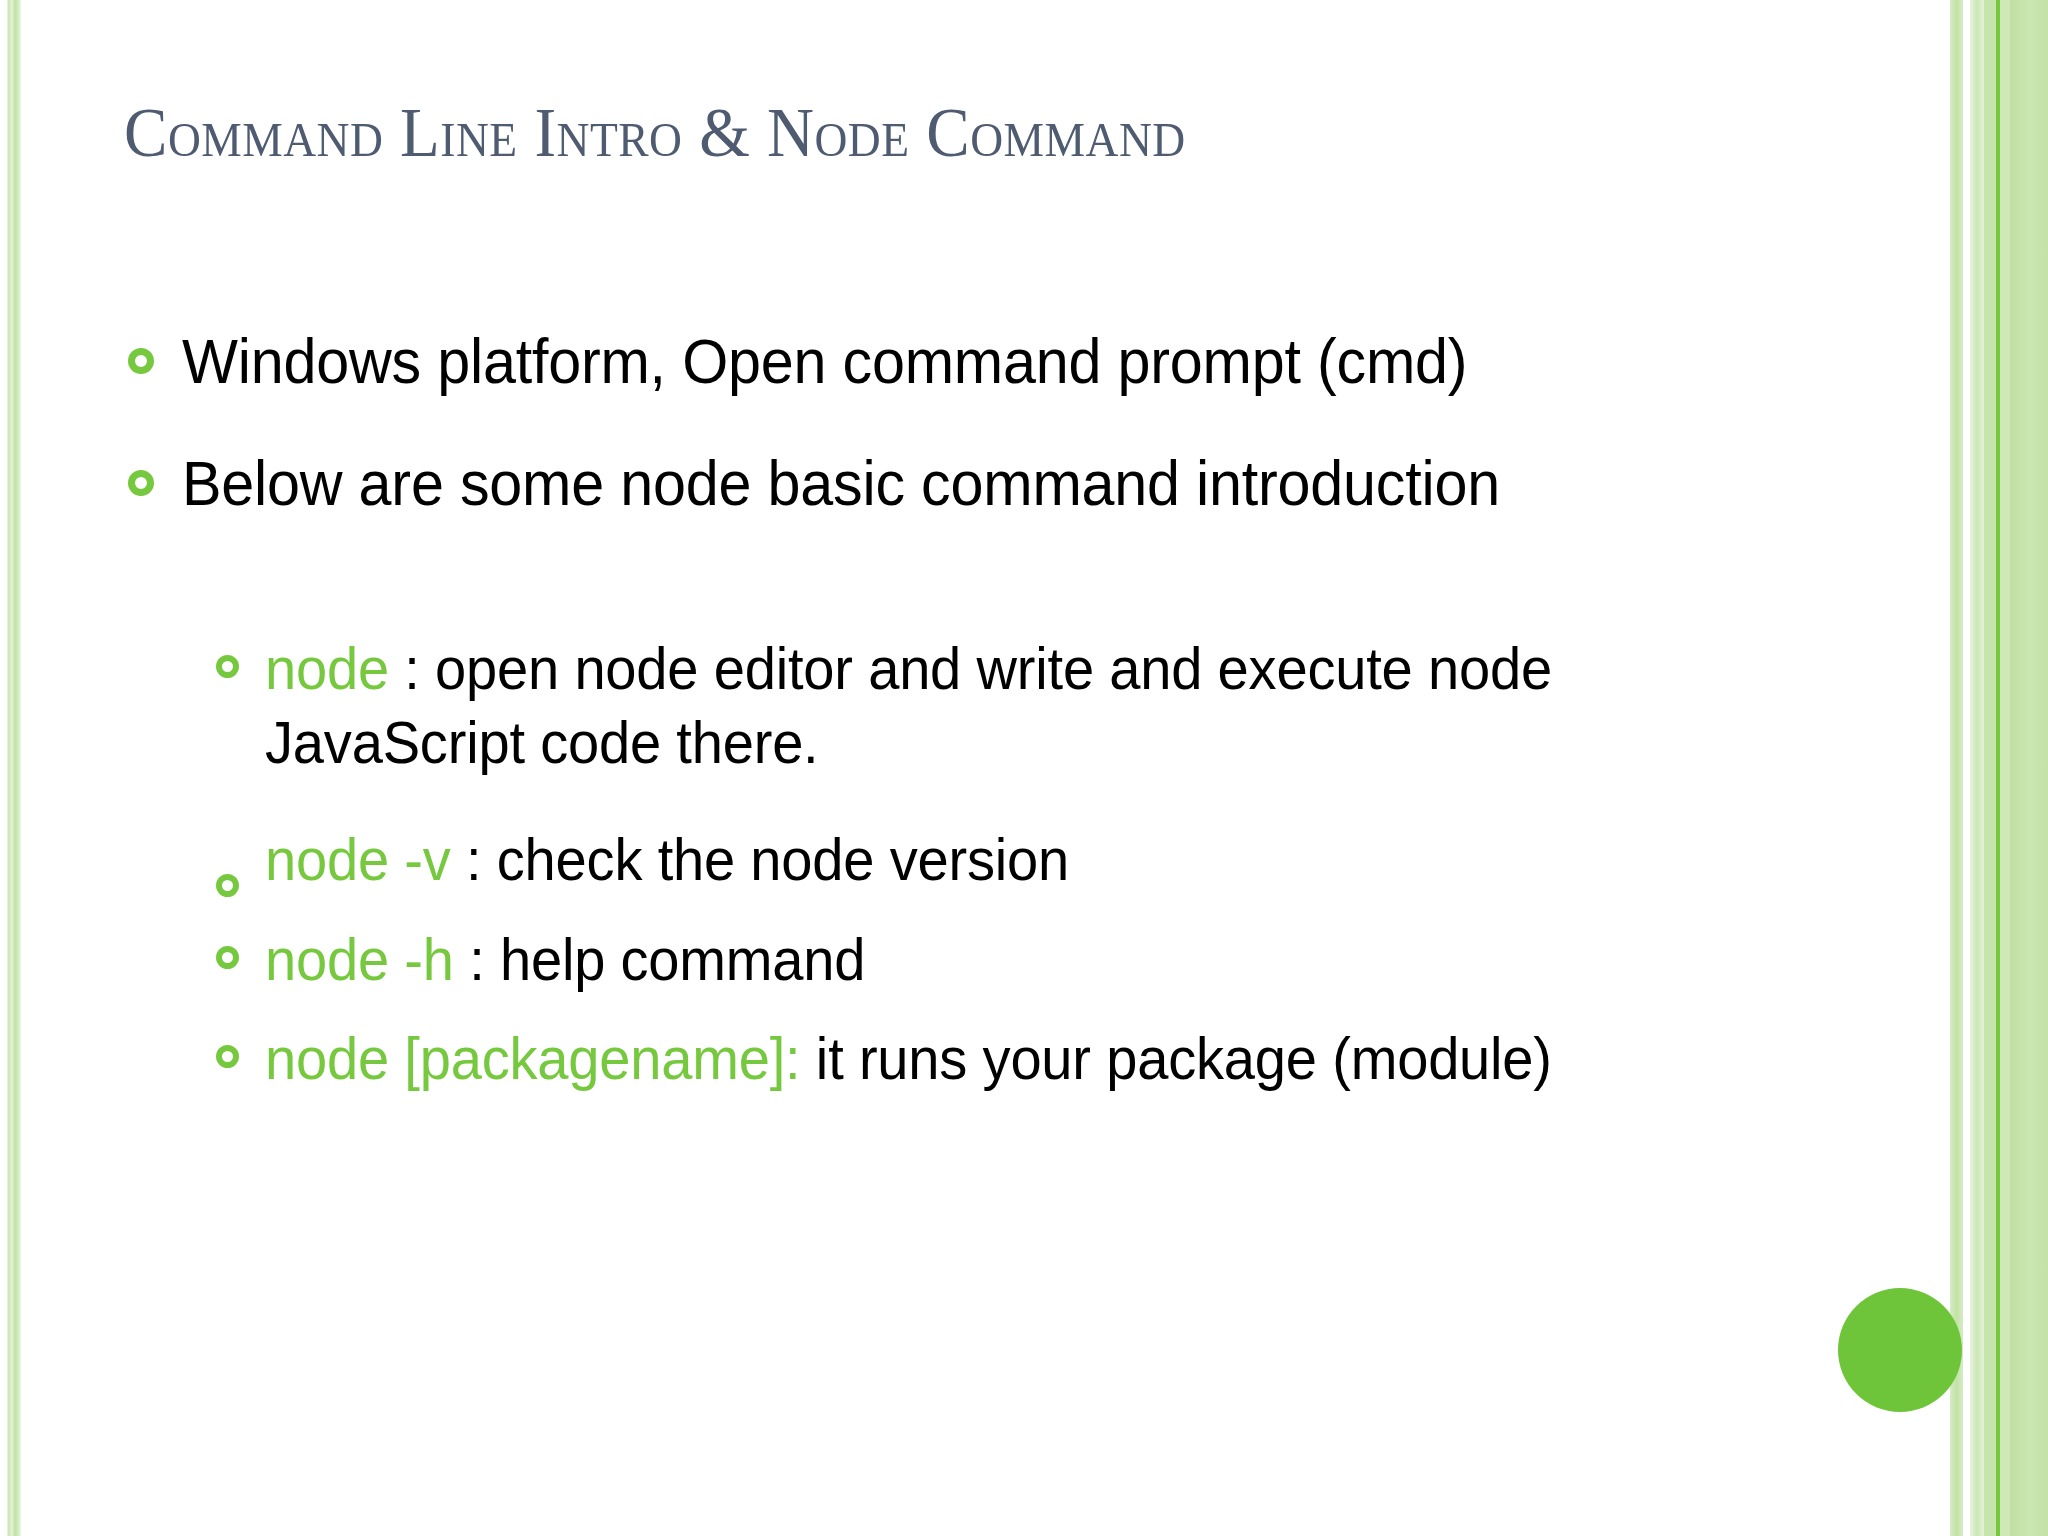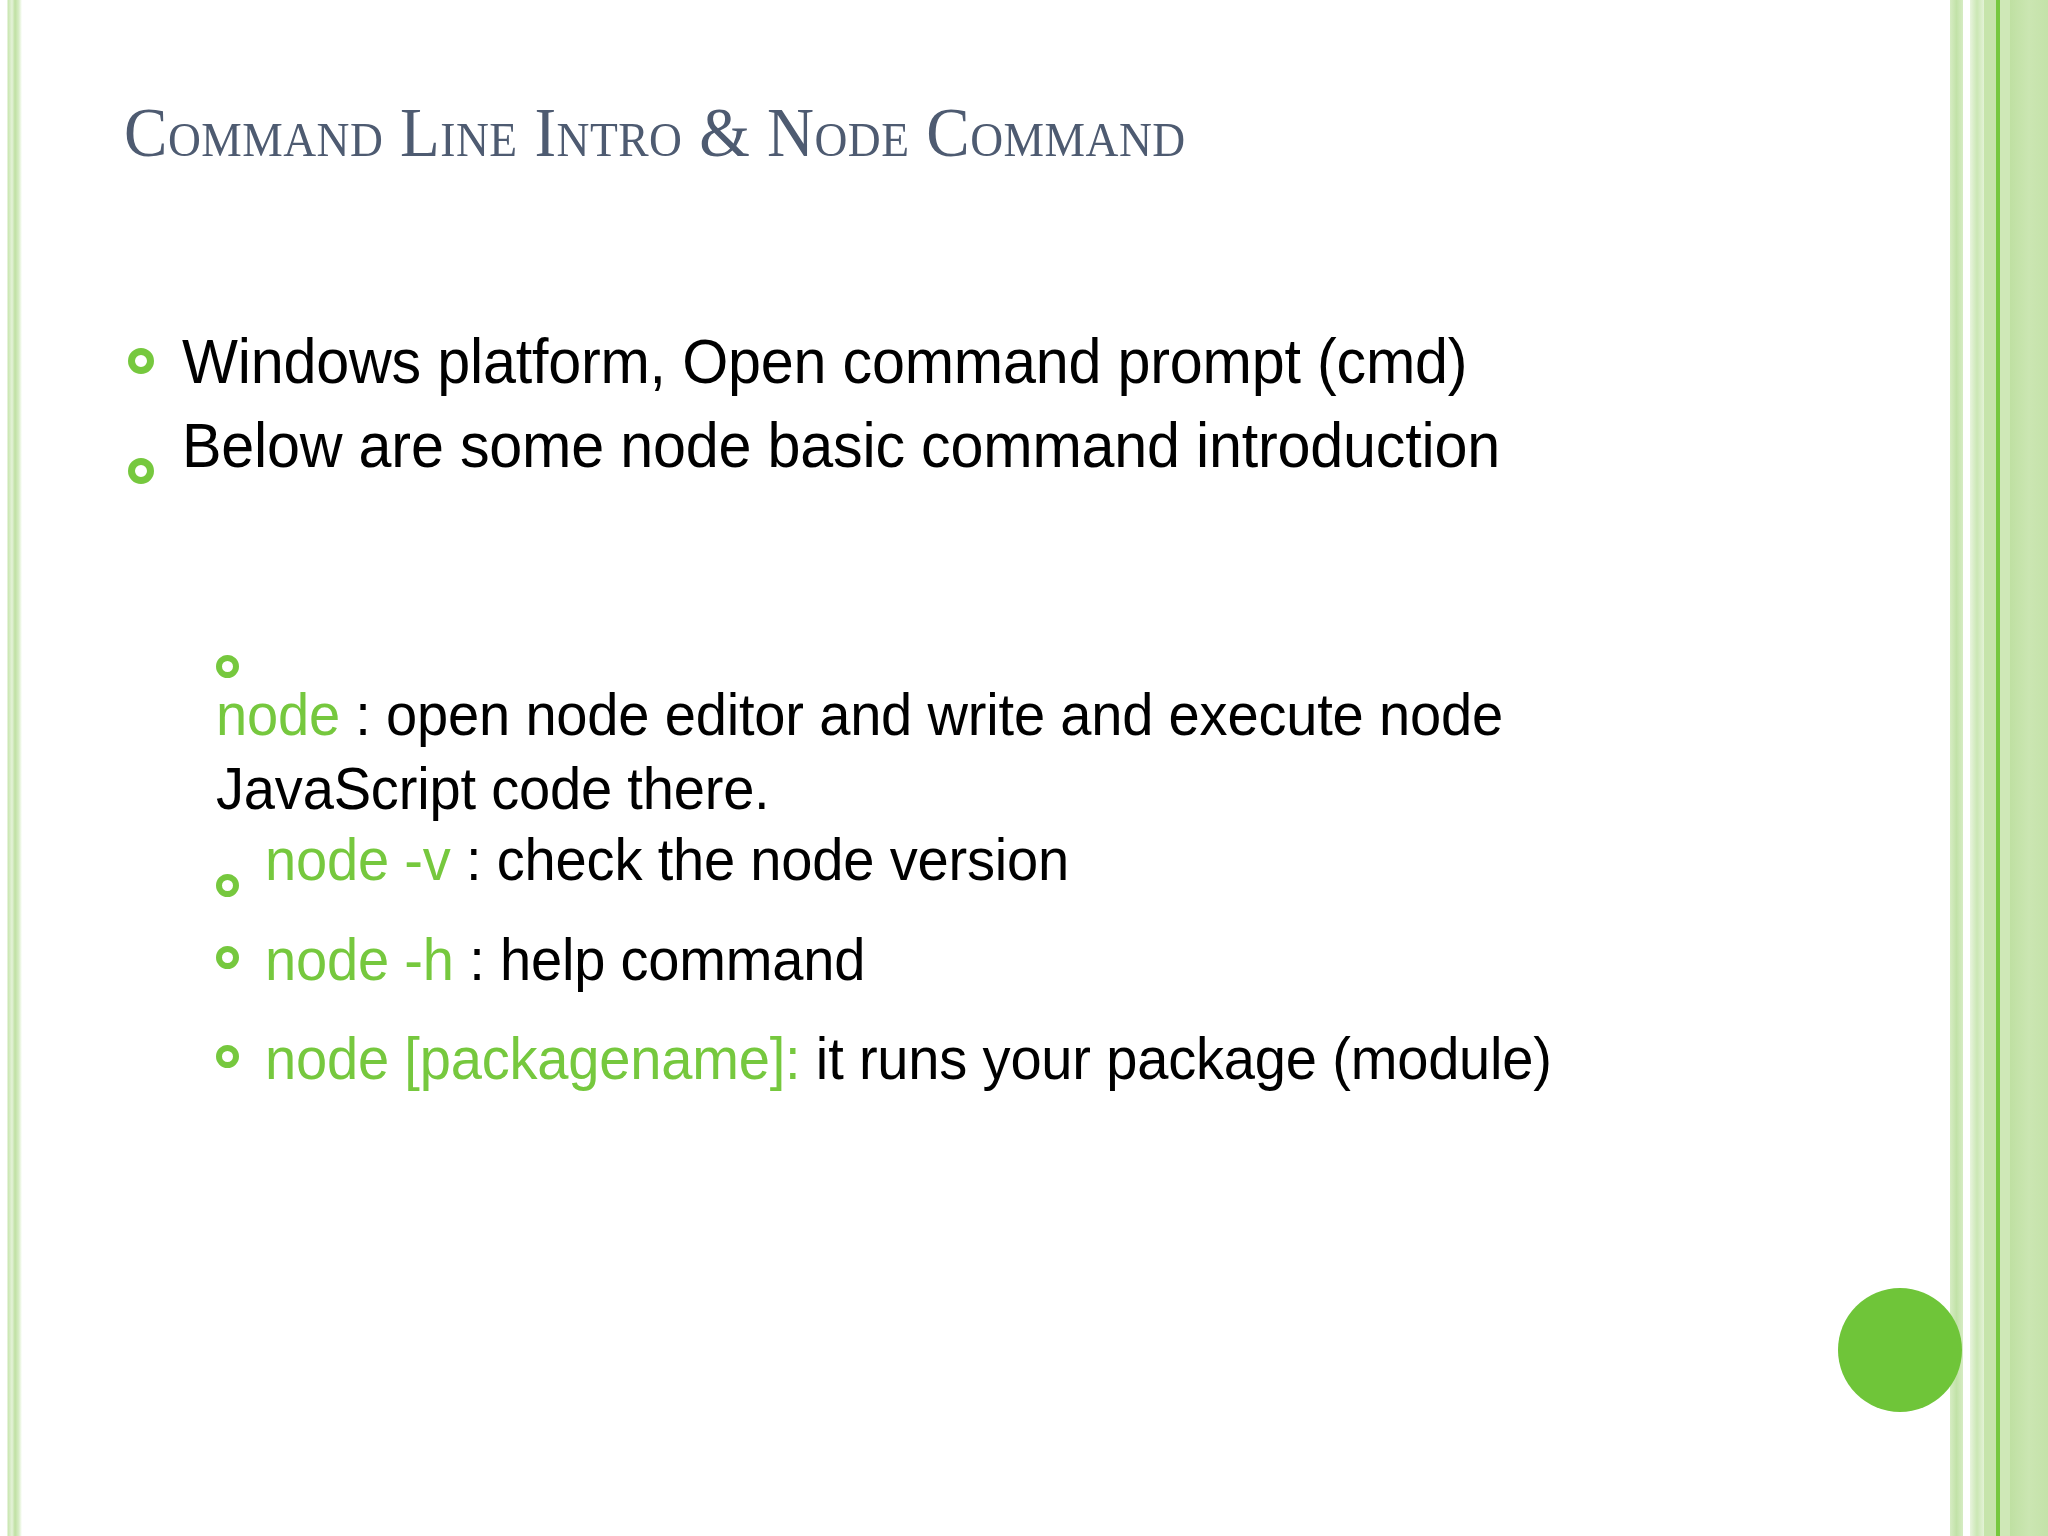--- a/index.html
+++ b/index.html
@@ -141,22 +141,22 @@
     color: #000000;
     letter-spacing: -0.2px;
     transform: scaleX(0.95);
     transform-origin: left top;
   }
 
   .cmd { color: #76c83e; }
 
   
   #b1 { top: 322px; }
-  #b2 { top: 406px; align-items: flex-end; }
-  #s1 { top: 632px; flex-direction: column; }
+  #b2 { top: 444px; }
+  #s1 { top: 632px; }
   #s2 { top: 823px; align-items: flex-end; }
   #s3 { top: 923px; }
   #s4 { top: 1022px; }
 
   
   .green-dot {
     position: absolute;
     left: 1838px;
     top: 1288px;
     width: 124px;

